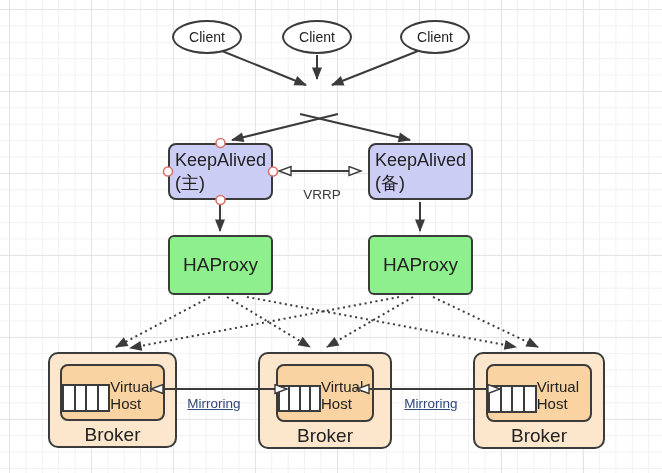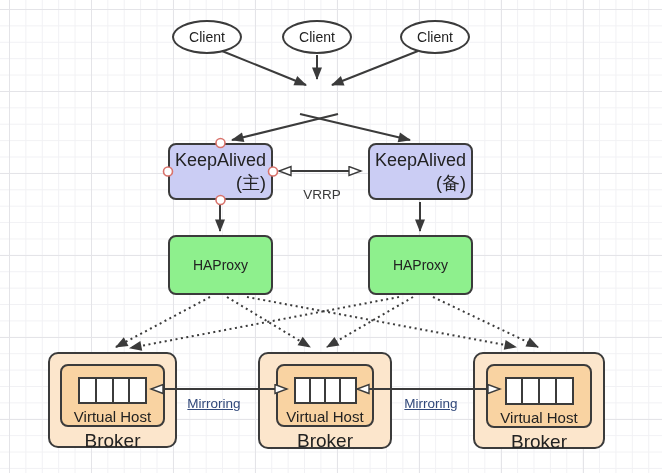--- a/index.html
+++ b/index.html
@@ -10,30 +10,30 @@
       linear-gradient(to right, var(--grid-major) 1px, transparent 1px),
       linear-gradient(to bottom, var(--grid-major) 1px, transparent 1px),
       linear-gradient(to right, var(--grid-minor) 1px, transparent 1px),
       linear-gradient(to bottom, var(--grid-minor) 1px, transparent 1px);
     background-size:82px 82px,82px 82px,16.4px 16.4px,16.4px 16.4px;
     background-position:9px 9px,9px 9px,9px 9px,9px 9px;
     font-family:"Liberation Sans","DejaVu Sans",sans-serif;
     color:#222;
   }
   .node{position:absolute;box-sizing:border-box;display:flex;align-items:center;justify-content:center;
-    border:2px solid var(--node-border);background:#fff;text-align:right;}
+    border:2px solid var(--node-border);background:#fff;text-align:left;}
   .ellipse{border-radius:50%;font-size:14px;}
   .vip{font-weight:bold;font-size:15px;}
   .rounded{border-radius:8px;}
   .keepalived{background:var(--keepalived-fill);font-size:18px;line-height:1.25;border-width:2px;}
-  .haproxy{background:var(--haproxy-fill);font-size:14px;border-width:2.5px;}
+  .haproxy{background:var(--haproxy-fill);font-size:19px;border-width:2.5px;border-radius:6px;}
   .broker{background:var(--broker-fill);border-radius:10px;border-width:2.5px;
     flex-direction:column;justify-content:flex-start;}
   .vhost{box-sizing:border-box;border:2.5px solid var(--node-border);border-radius:8px;
-    background:var(--virtual-host-fill);display:flex;flex-direction:column;align-items:center;margin-top:10px;}
+    background:var(--virtual-host-fill);display:flex;flex-direction:row;align-items:center;margin-top:10px;}
   .queue{box-sizing:border-box;border:2.5px solid var(--node-border);background:var(--queue-fill);
     display:flex;margin-top:11px;}
   .queue .cell{flex:1;border-right:2.5px solid var(--node-border);background:var(--queue-fill);}
   .queue .cell:last-child{border-right:none;}
   .vhost-label{font-size:15px;margin-top:4px;}
   .broker-label{font-size:19px;margin-top:3px;}
   .edge-label{position:absolute;font-size:13.5px;text-align:center;}
   #vrrp-label{color:var(--vrrp-text);}
   .mirroring{color:var(--mirroring-text);text-decoration:underline;}
   svg.edges{position:absolute;left:0;top:0;z-index:5;pointer-events:none;}

